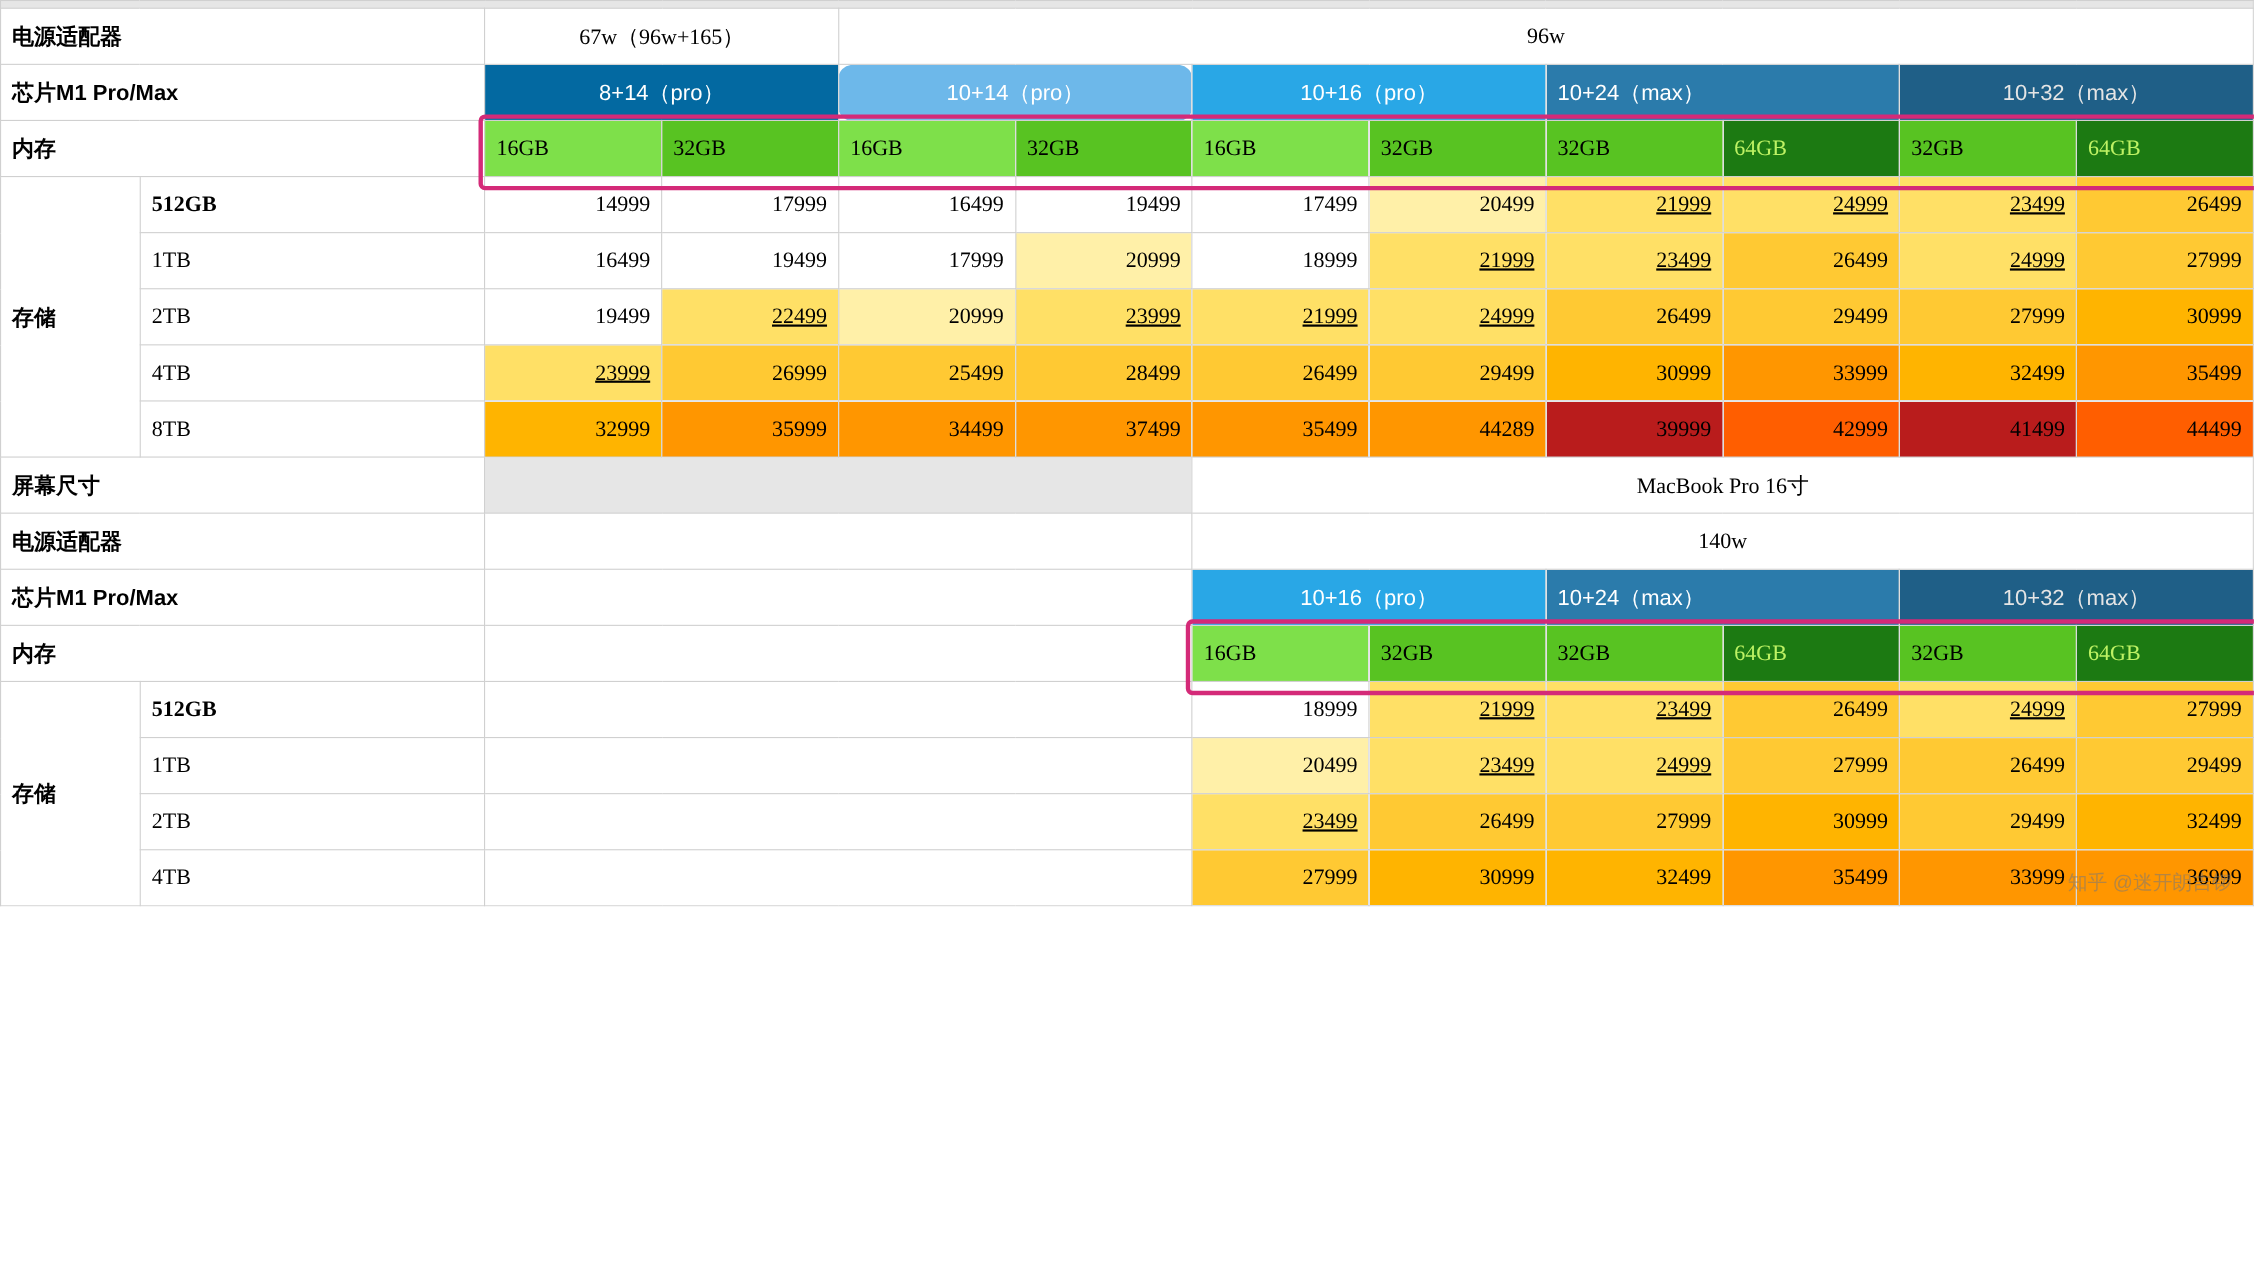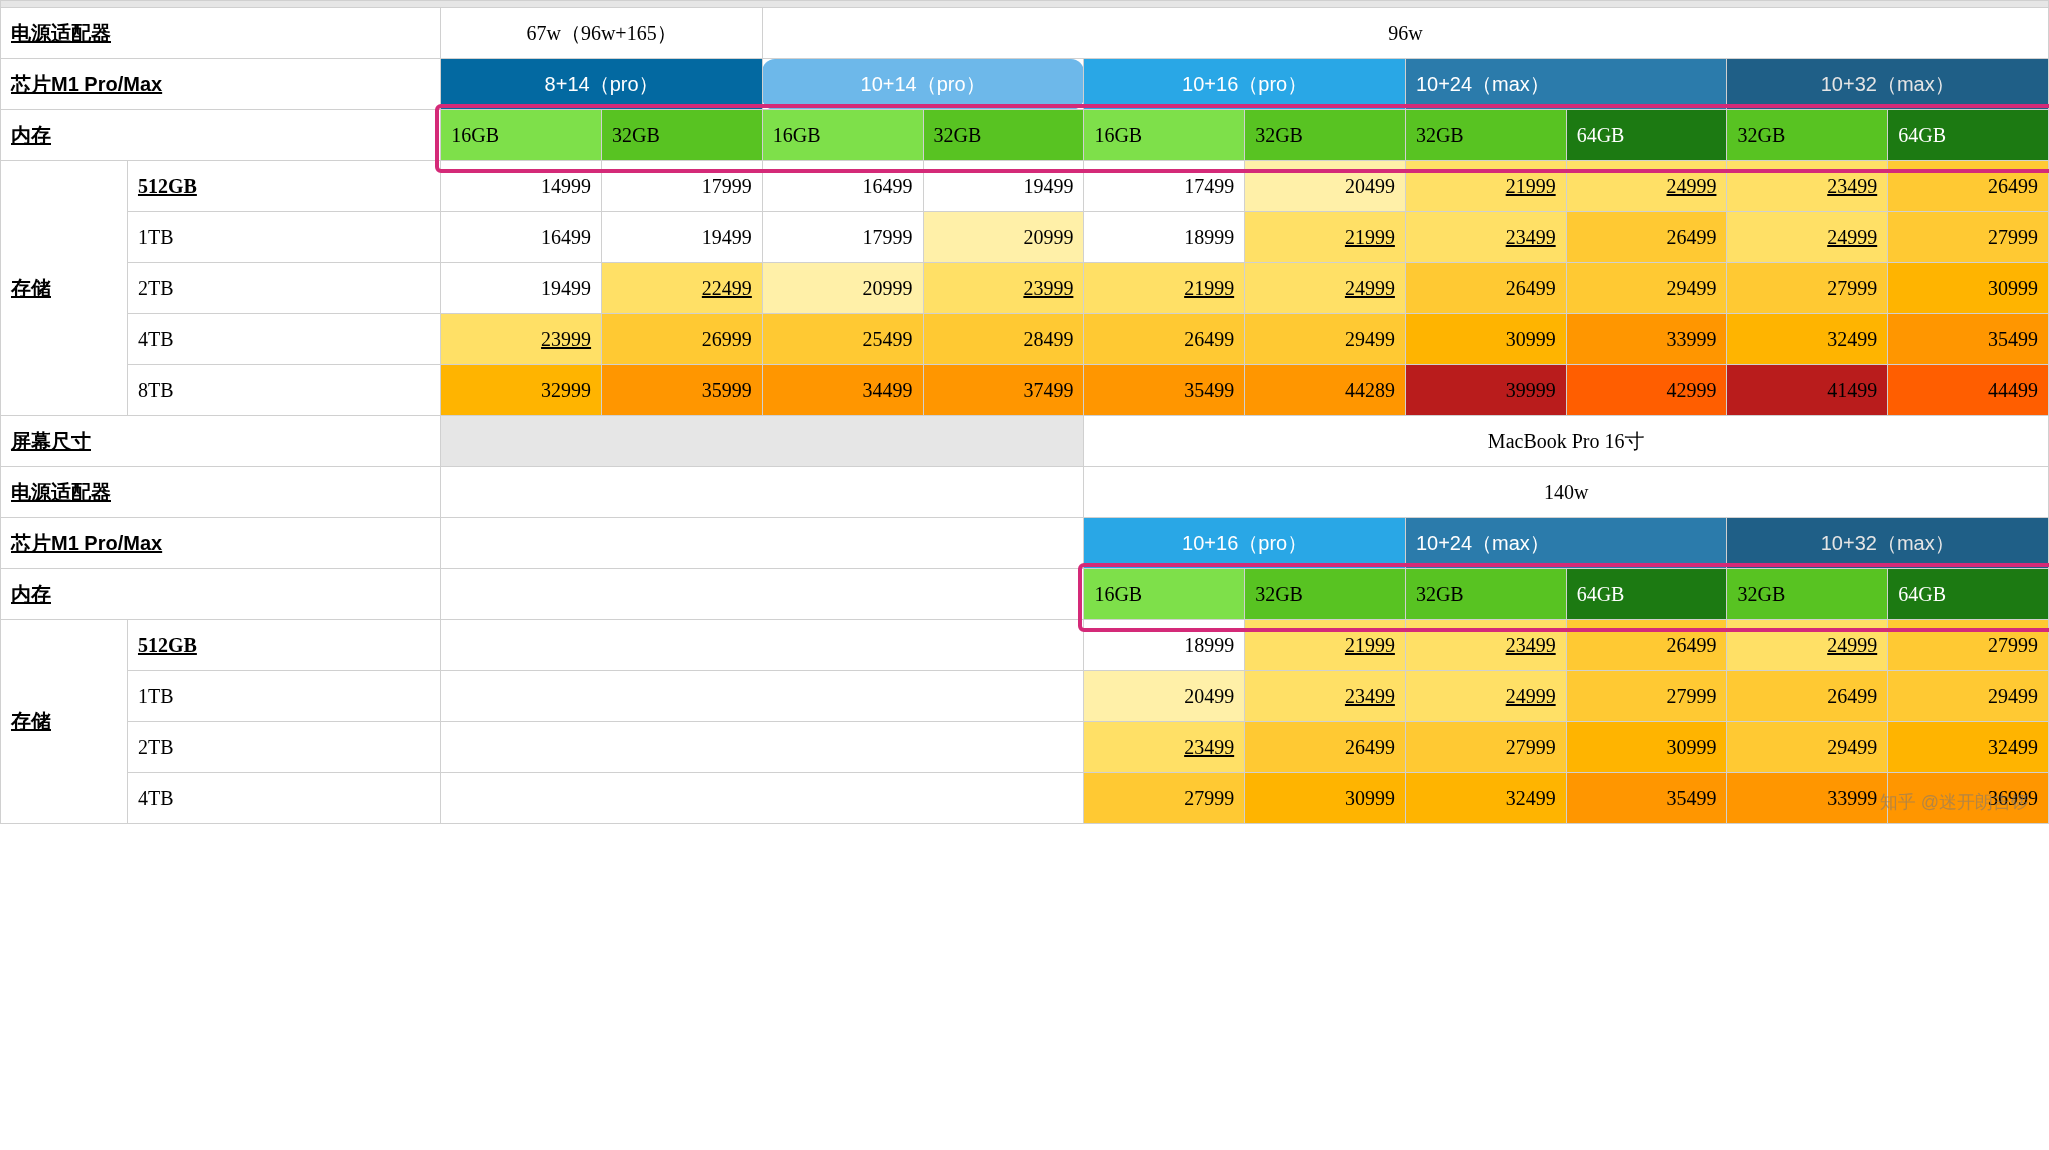--- a/index.html
+++ b/index.html
@@ -1,33 +1,33 @@
 <!DOCTYPE html>
 <html><head>
 <meta charset="utf-8">
 <style>
   html,body{margin:0;padding:0;font-family:"Helvetica Neue",Arial,"PingFang SC","Microsoft YaHei",sans-serif;font-size:20px;color:#000;background:#fff;}
   table{border-collapse:collapse;width:100%;table-layout:fixed;}
   td,th{border:1px solid #d0d0d0;padding:8px 10px;height:34px;vertical-align:middle;text-align:left;white-space:nowrap;overflow:hidden;}
   .num{text-align:right;font-family:Georgia,"Times New Roman",serif;}
   .ctr{text-align:center;}
   .serif{font-family:Georgia,"Times New Roman",serif;}
-  .bold{font-weight:700;text-decoration:underline;}
+  .bold{font-weight:700;}
   .graybg{background:#e6e6e6;}
   .whitebg{background:#fff;}
   
   .chip0{background:#0369a1;color:#fff;text-align:center;}
   .chip1{background:#6db8ea;color:#fff;text-align:center;border-radius:13px;}
   .chip2{background:#29a7e6;color:#fff;text-align:center;}
   .chip3{background:#2b7bab;color:#fff;text-align:left;}
   .chip4{background:#1f5f87;color:#e5e5e5;text-align:center;}
   
   .g16{background:#7ee04a;margin-left:36px;}
   .g32{background:#58c322;}
-  .g64{background:#1c7a12;color:#ffffff;}
+  .g64{background:#1c7a12;color:#bef264;}
   
   .p0{background:#ffffff;}
   .p1{background:#fff0a8;}
   .p2{background:#ffe066;text-decoration:underline;}
   .p3{background:#ffc933;}
   .p4{background:#ffb400;}
   .p5{background:#ff9600;}
   .p6{background:#b91c1c;}
   .p7{background:#ff5e00;}
   .highlight-wrap{position:relative;}

